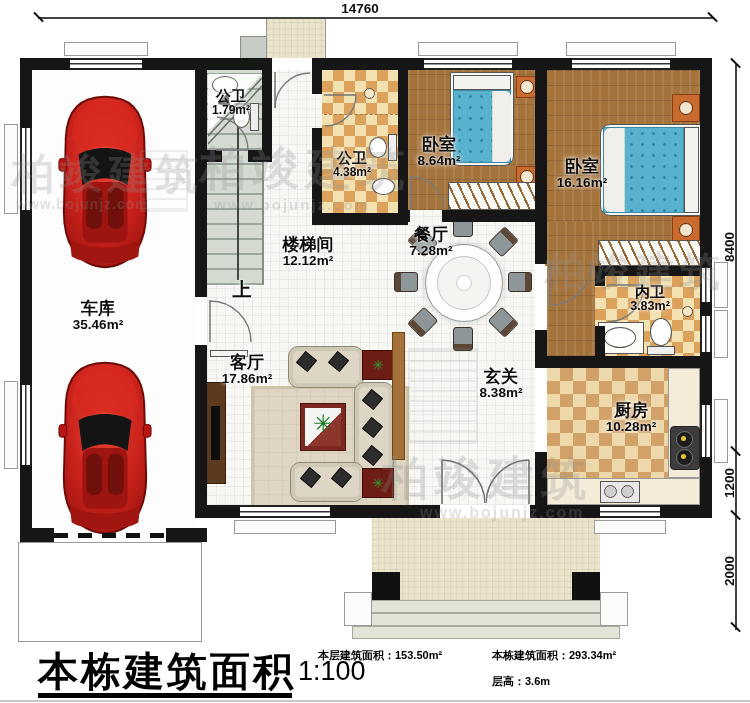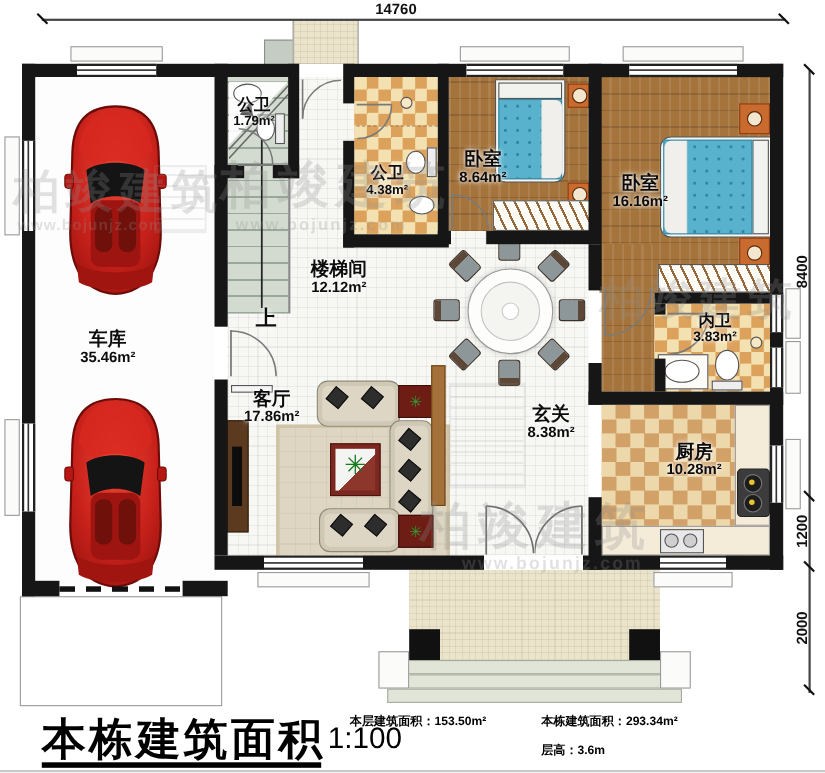--- a/index.html
+++ b/index.html
@@ -327,20 +327,24 @@
     <div class="rname">卧室</div>
       <div class="rarea">16.16m²</div>
   </div>
   <div class="rlabel" style="left:258px;top:236px;width:100px;">
     <div class="rname">楼梯间</div>
       <div class="rarea">12.12m²</div>
   </div>
   <div class="rlabel" style="left:228px;top:280px;width:28px;">
     <div class="rname" style="font-size:19px;">上</div>
   </div>
+  <div class="rlabel" style="left:394px;top:226px;width:74px;">
+    <div class="rname">餐厅</div>
+      <div class="rarea">7.28m²</div>
+  </div>
   <div class="rlabel" style="left:612px;top:284px;width:76px;">
     <div class="rname" style="font-size:15px;">内卫</div>
       <div class="rarea" style="font-size:12.5px;">3.83m²</div>
   </div>
   <div class="rlabel" style="left:204px;top:354px;width:86px;">
     <div class="rname">客厅</div>
       <div class="rarea">17.86m²</div>
   </div>
   <div class="rlabel" style="left:460px;top:368px;width:82px;">
     <div class="rname">玄关</div>

